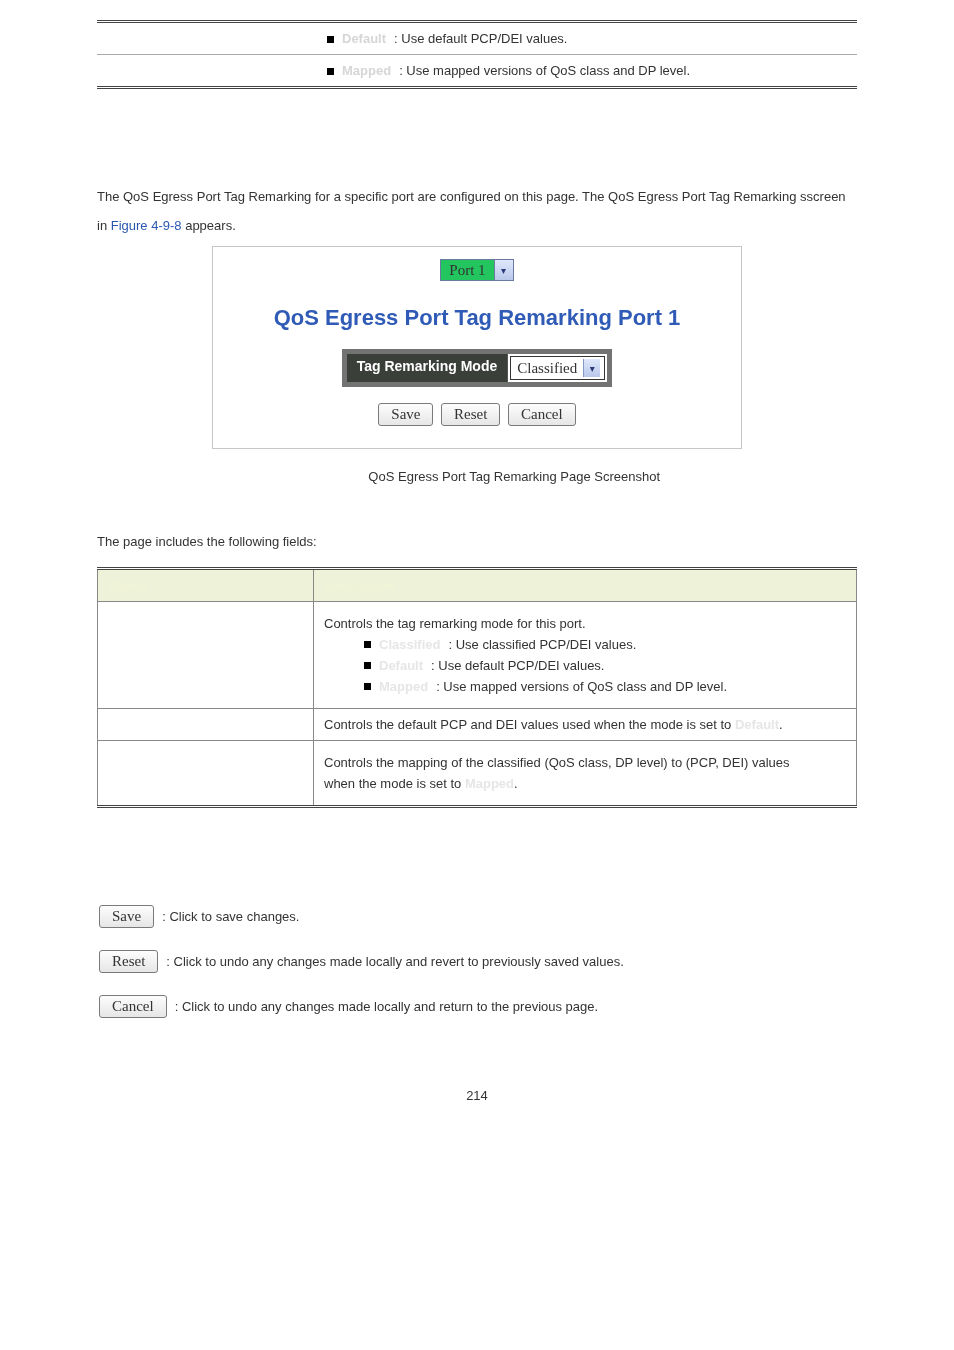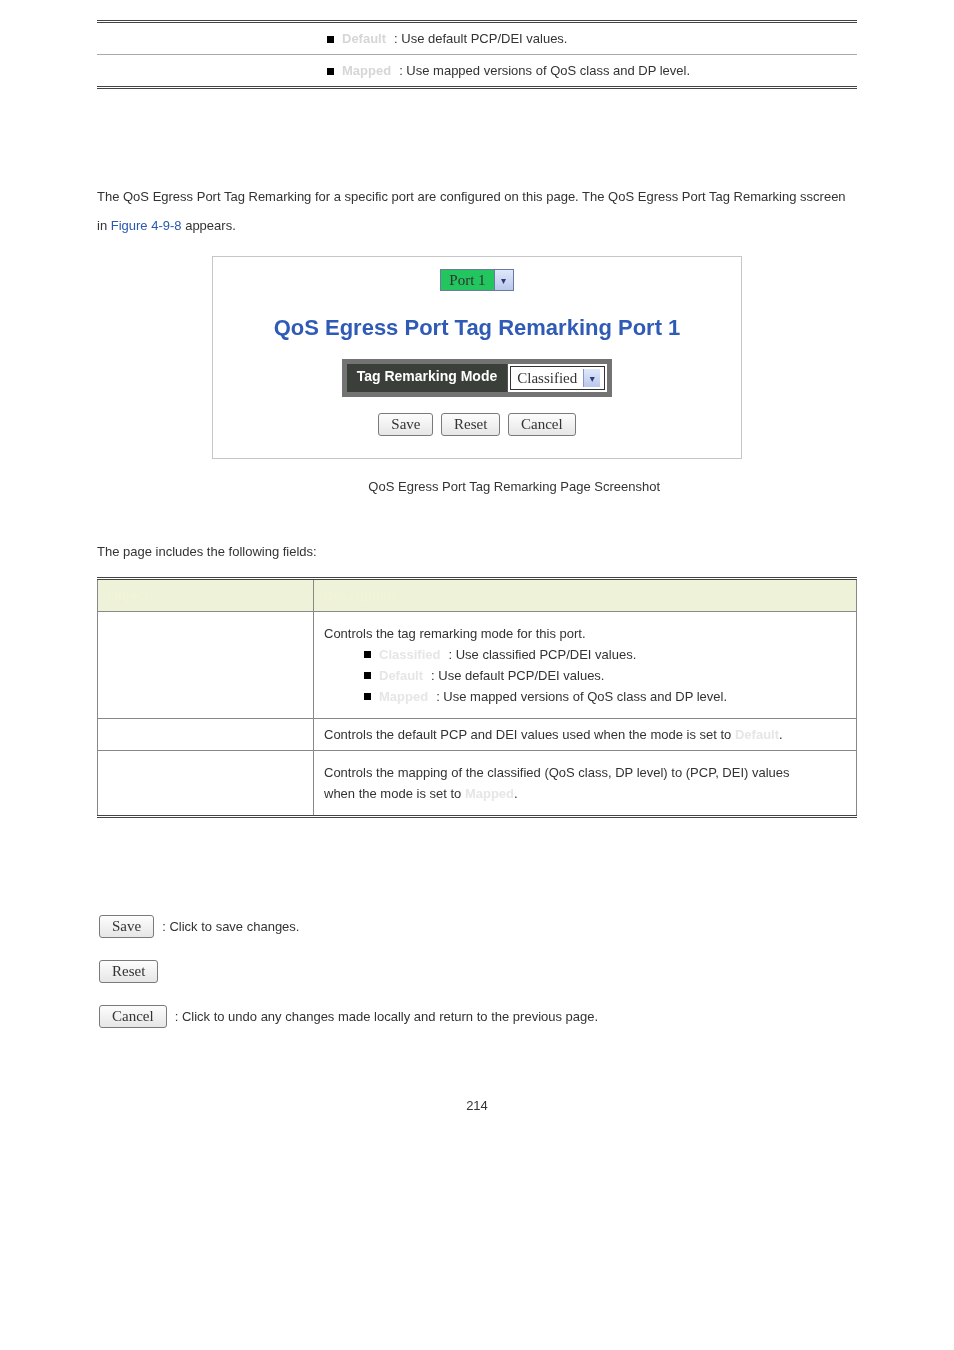--- a/index.html
+++ b/index.html
@@ -59,21 +59,21 @@
   }
   
   .section-sub{
     color:var(--darkblue);
     font-weight:bold;
     font-size:14px;
     margin:0 0 18px 0;
   }
   .paragraph{
     line-height:2.2;
-    margin-bottom:16px;
+    margin-bottom:6px;
   }
   .linkish{color:var(--link);}
 
   
   .figure{
     width:530px;
     margin:6px auto 20px;
     border:1px solid #c6c6c6;
     padding:8px 8px 22px 8px;
     box-sizing:border-box;
@@ -310,20 +310,21 @@
 
   <div class="btnsec">
     <div style="color:#fff;font-weight:bold;">Buttons</div>
 
     <div class="btnline">
       <span class="btn">Save</span>
       <span>: Click to save changes.</span>
     </div>
     <div class="btnline">
       <span class="btn">Reset</span>
+      <span>: Click to undo any changes made locally and revert to previously saved values.</span>
     </div>
     <div class="btnline">
       <span class="btn">Cancel</span>
       <span>: Click to undo any changes made locally and return to the previous page.</span>
     </div>
   </div>
 
   <div class="pagenum">214</div>
 
 </div>

